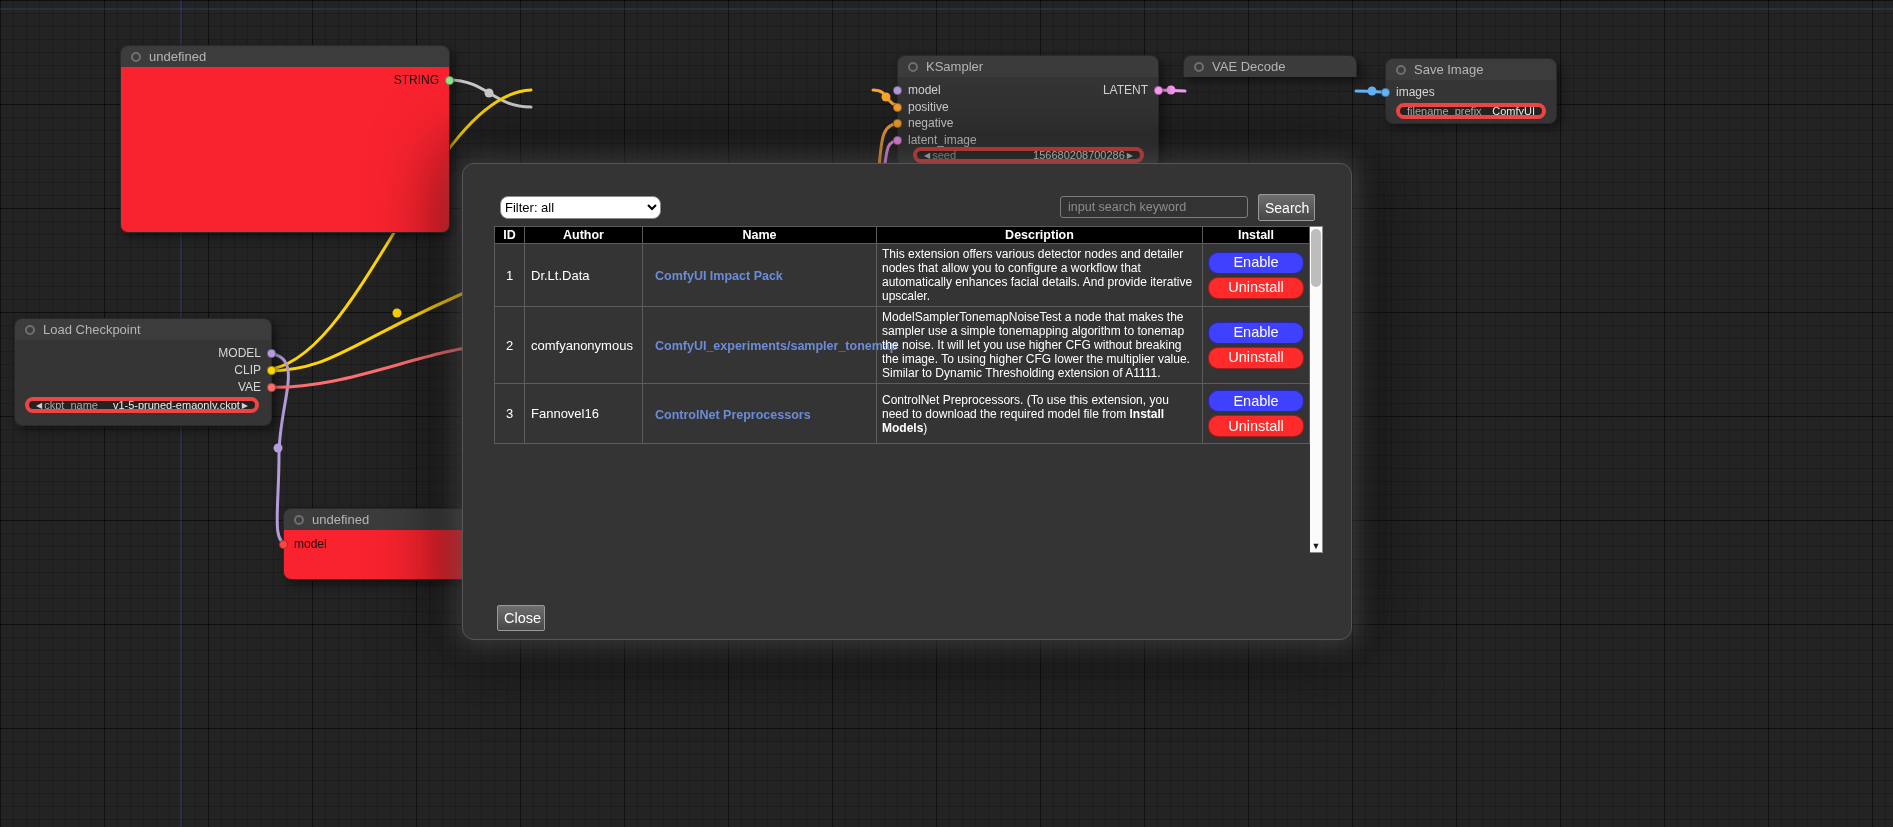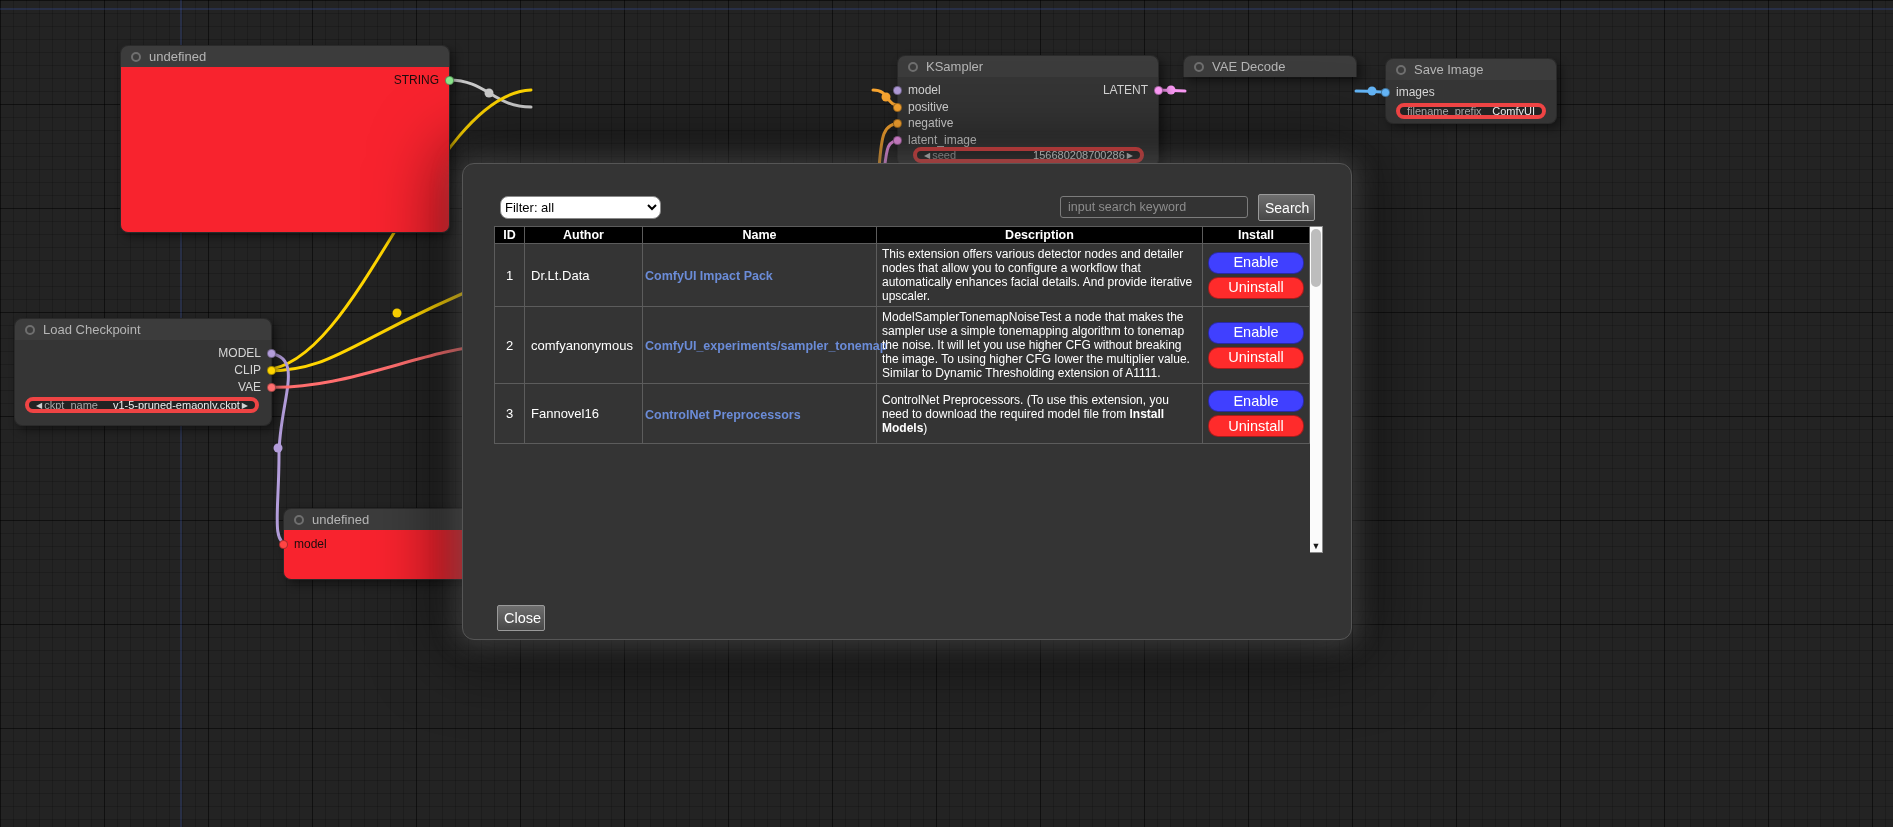--- a/index.html
+++ b/index.html
@@ -77,21 +77,21 @@
   }
   .search-btn{position:absolute;left:795px;top:30px;width:57px;height:27px}
   .close-btn{position:absolute;left:34px;top:441px;width:48px;height:26px;font-size:14.5px}
 
   .table-wrap{position:absolute;left:31px;top:62px;width:829px;height:327px;display:flex;align-items:flex-start}
   table.ext{border-collapse:collapse;table-layout:fixed;width:815px;color:#fff}
   table.ext th,table.ext td{border:1px solid #5c5c5c}
   table.ext th{background:var(--table-header-bg,#000);color:#fff;font-size:12.5px;font-weight:bold;height:17px;padding:0 2px;text-align:center}
   td.td-id{text-align:center;font-size:13px}
   td.td-author{font-size:13px;padding:2px 6px}
-  td.td-name{padding:2px 2px}
+  td.td-name{padding:2px 12px}
   td.td-name a{color:var(--link-color,#6b8cd8);font-size:12.5px;font-weight:bold;text-decoration:none}
   td.td-desc{font-size:12px;line-height:1.17;padding:3px 5px;vertical-align:middle}
   td.td-install{text-align:center;padding:3px 2px}
   .btn-enable,.btn-uninstall{
     display:block;margin:3px auto;width:96px;height:22px;border:1px solid rgba(0,0,0,0.35);
     border-radius:10px;color:#fff;font-size:14.5px;font-family:"Liberation Sans",sans-serif;cursor:pointer;line-height:1;
   }
   .btn-enable{background:var(--enable-button-bg,#4040ff)}
   .btn-uninstall{background:var(--uninstall-button-bg,#ff2b2b)}
 

